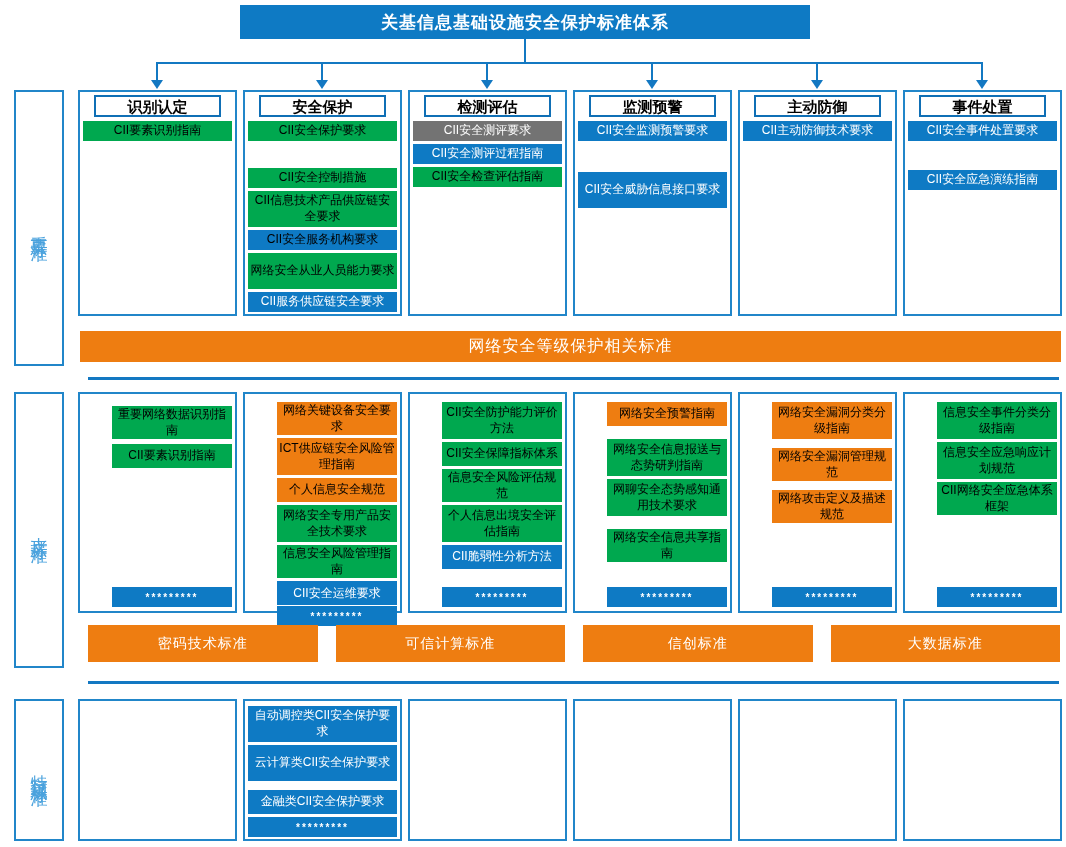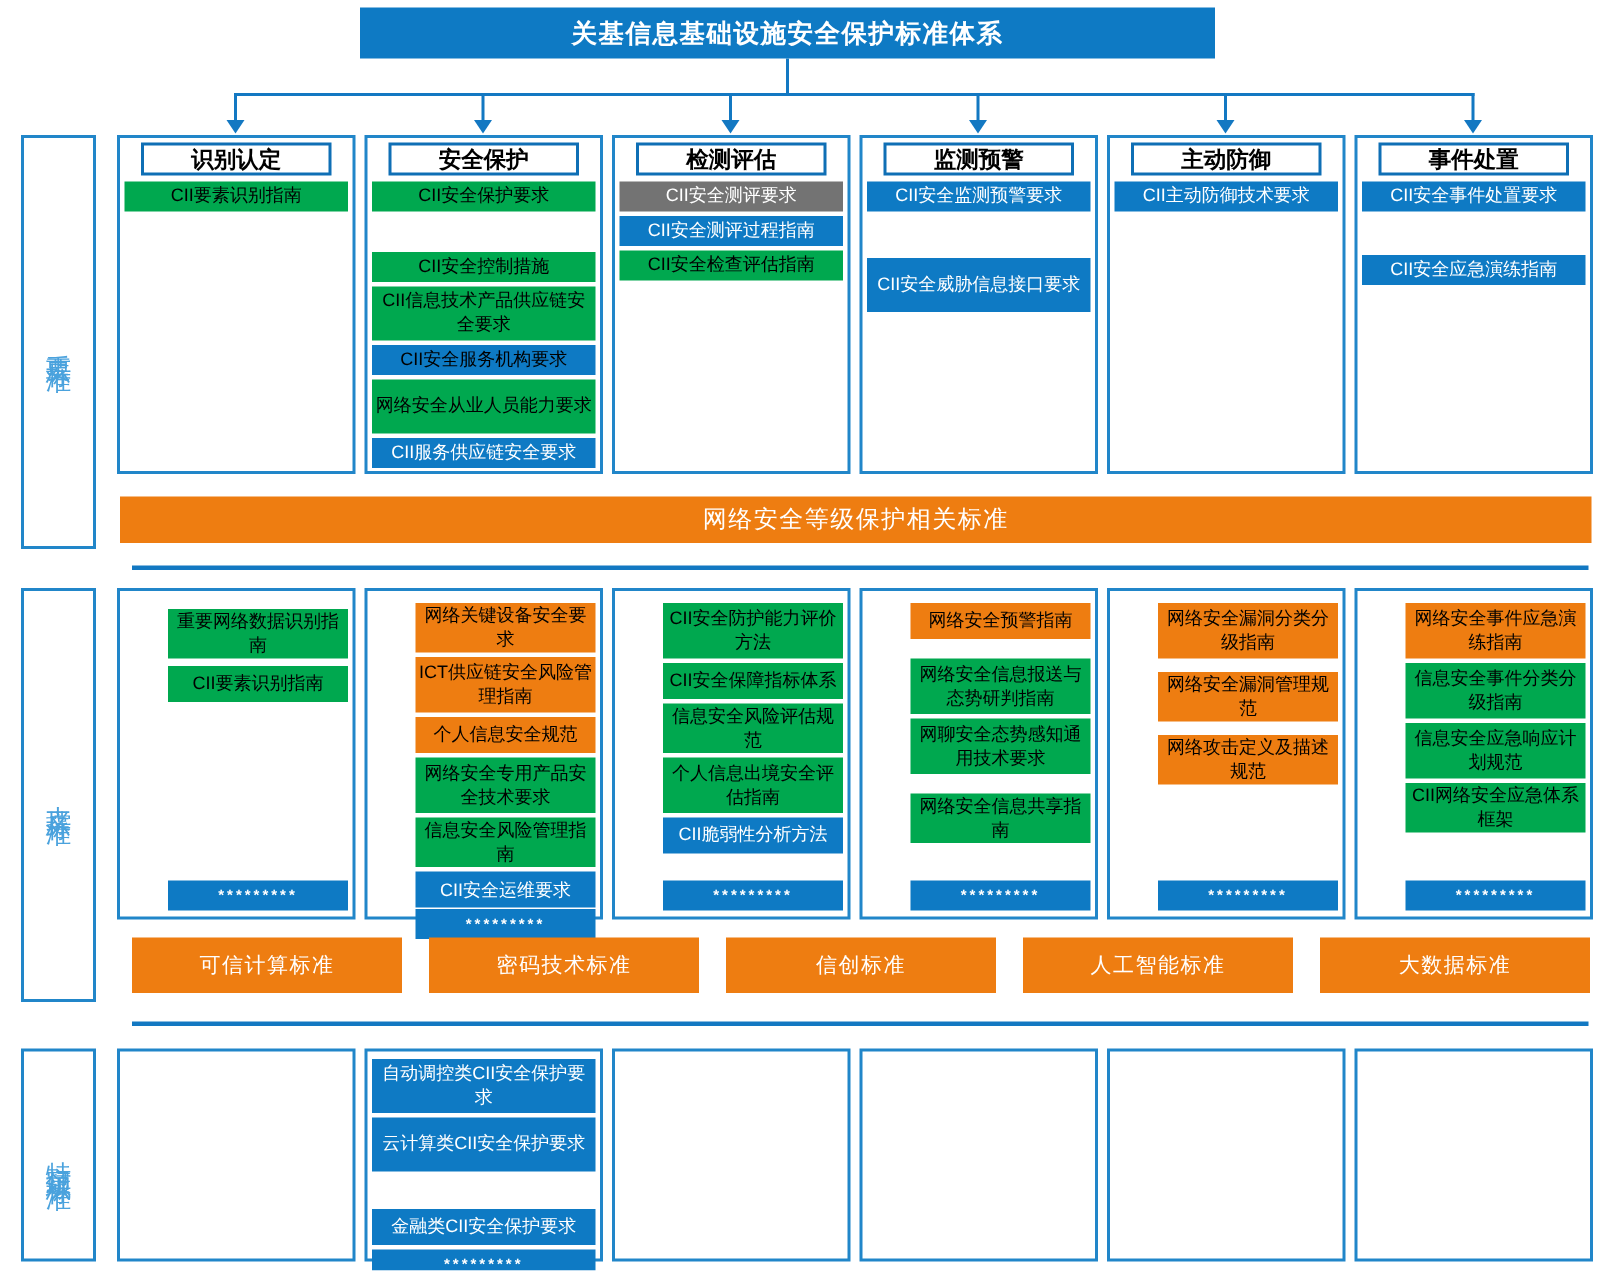--- a/index.html
+++ b/index.html
@@ -139,44 +139,42 @@
         <div class="item" style="background: rgb(0, 168, 79); color: rgb(0, 0, 0); margin-top: 12px;">网络安全信息共享指南</div>
         <div class="item anchor dots" style="background: rgb(14, 122, 196); color: rgb(255, 255, 255);">*********</div>
       </div>
       <div class="col">
         <div class="item two" style="background: rgb(238, 125, 17); color: rgb(0, 0, 0);">网络安全漏洞分类分级指南</div>
         <div class="item" style="background: rgb(238, 125, 17); color: rgb(0, 0, 0); margin-top: 8px;">网络安全漏洞管理规范</div>
         <div class="item" style="background: rgb(238, 125, 17); color: rgb(0, 0, 0); margin-top: 8px;">网络攻击定义及描述规范</div>
         <div class="item anchor dots" style="background: rgb(14, 122, 196); color: rgb(255, 255, 255);">*********</div>
       </div>
       <div class="col">
-        <div class="item two" style="background: rgb(238, 125, 17); color: rgb(0, 0, 0);">网络安全事件应急演练指南</div>
         <div class="item two" style="background: rgb(0, 168, 79); color: rgb(0, 0, 0);">信息安全事件分类分级指南</div>
         <div class="item two" style="background: rgb(0, 168, 79); color: rgb(0, 0, 0);">信息安全应急响应计划规范</div>
         <div class="item" style="background: rgb(0, 168, 79); color: rgb(0, 0, 0);">CII网络安全应急体系框架</div>
         <div class="item anchor dots" style="background: rgb(14, 122, 196); color: rgb(255, 255, 255);">*********</div>
       </div>
     </div>
 
   <div class="row-banners" id="row-banners">
+      <div class="small-banner" style="background: rgb(238, 125, 17);">密码技术标准</div>
       <div class="small-banner" style="background: rgb(238, 125, 17);">可信计算标准</div>
-      <div class="small-banner" style="background: rgb(238, 125, 17);">密码技术标准</div>
       <div class="small-banner" style="background: rgb(238, 125, 17);">信创标准</div>
-      <div class="small-banner" style="background: rgb(238, 125, 17);">人工智能标准</div>
       <div class="small-banner" style="background: rgb(238, 125, 17);">大数据标准</div>
     </div>
 
   <div class="divider" style="left:88px;top:681px;width:971px;background:#1378c2;"></div>
 
   <div class="row row-specific" id="row-specific" style="top:699px;height:142px;">
       <div class="col"></div>
       <div class="col">
         <div class="item two" style="background: rgb(14, 122, 196); color: rgb(255, 255, 255);">自动调控类CII安全保护要求</div>
         <div class="item two" style="background: rgb(14, 122, 196); color: rgb(255, 255, 255);">云计算类CII安全保护要求</div>
-        <div class="item" style="background: rgb(14, 122, 196); color: rgb(255, 255, 255); margin-top: 24px;">金融类CII安全保护要求</div>
+        <div class="item" style="background: rgb(14, 122, 196); color: rgb(255, 255, 255); margin-top: 8px;">金融类CII安全保护要求</div>
         <div class="item dots" style="background: rgb(14, 122, 196); color: rgb(255, 255, 255);">*********</div>
       </div>
       <div class="col"></div>
       <div class="col"></div>
       <div class="col"></div>
       <div class="col"></div>
     </div>
 
 <div class="cline" style="left: 156px; top: 62px; width: 2px; height: 18px; background: rgb(19, 120, 194);"></div>
     <div class="arrowhead" style="left: 151px; top: 80px; border-top: 9px solid rgb(19, 120, 194);"></div>

